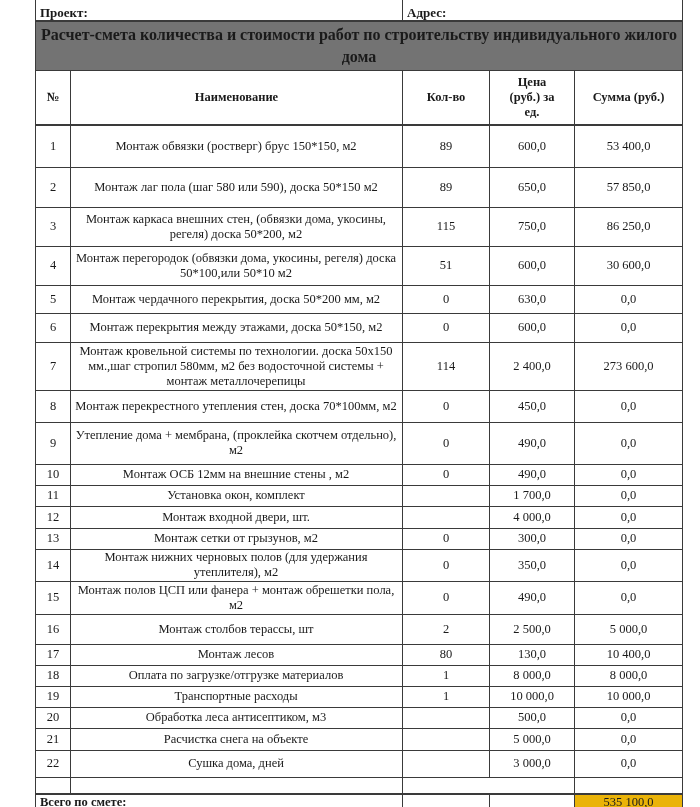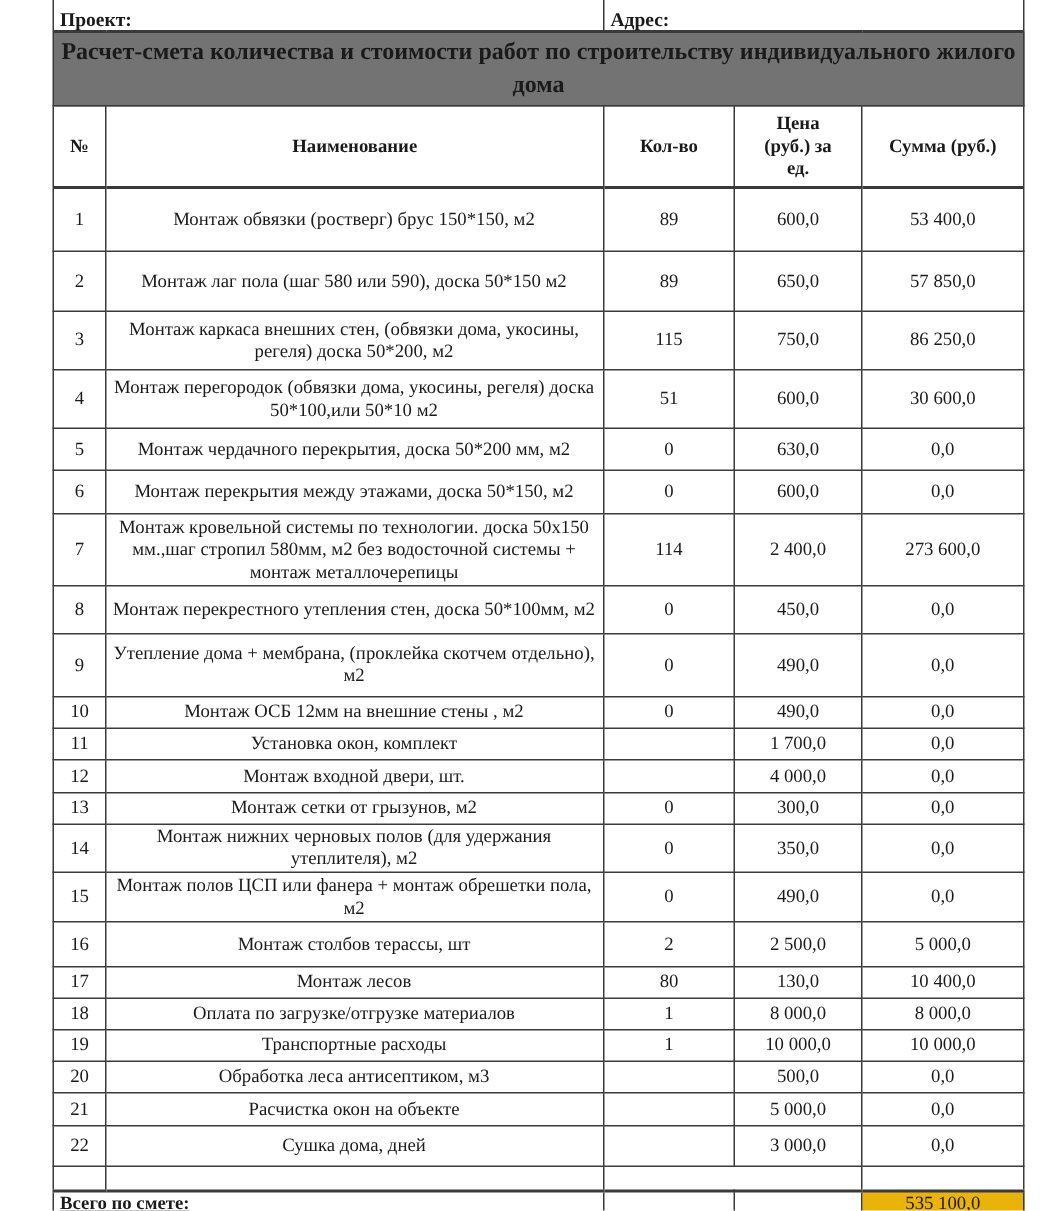--- a/index.html
+++ b/index.html
@@ -89,21 +89,21 @@
       </tr>
       <tr style="height: 48px;">
         <td class="num">7</td>
         <td class="name">Монтаж кровельной системы по технологии. доска 50х150 мм.,шаг стропил 580мм, м2 без водосточной системы + монтаж металлочерепицы</td>
         <td class="c">114</td>
         <td class="c">2 400,0</td>
         <td class="c">273 600,0</td>
       </tr>
       <tr style="height: 32px;">
         <td class="num">8</td>
-        <td class="name">Монтаж перекрестного утепления стен, доска 50*100мм, м2</td>
+        <td class="name">Монтаж перекрестного утепления стен, доска 70*100мм, м2</td>
         <td class="c">0</td>
         <td class="c">450,0</td>
         <td class="c">0,0</td>
       </tr>
       <tr style="height: 42px;">
         <td class="num">9</td>
         <td class="name">Утепление дома + мембрана, (проклейка скотчем отдельно), м2</td>
         <td class="c">0</td>
         <td class="c">490,0</td>
         <td class="c">0,0</td>
@@ -180,21 +180,21 @@
       </tr>
       <tr style="height: 21px;">
         <td class="num">20</td>
         <td class="name">Обработка леса антисептиком, м3</td>
         <td class="c"></td>
         <td class="c">500,0</td>
         <td class="c">0,0</td>
       </tr>
       <tr style="height: 22px;">
         <td class="num">21</td>
-        <td class="name">Расчистка окон на объекте</td>
+        <td class="name">Расчистка снега на объекте</td>
         <td class="c"></td>
         <td class="c">5 000,0</td>
         <td class="c">0,0</td>
       </tr>
       <tr style="height: 27px;">
         <td class="num">22</td>
         <td class="name">Сушка дома, дней</td>
         <td class="c"></td>
         <td class="c">3 000,0</td>
         <td class="c">0,0</td>

